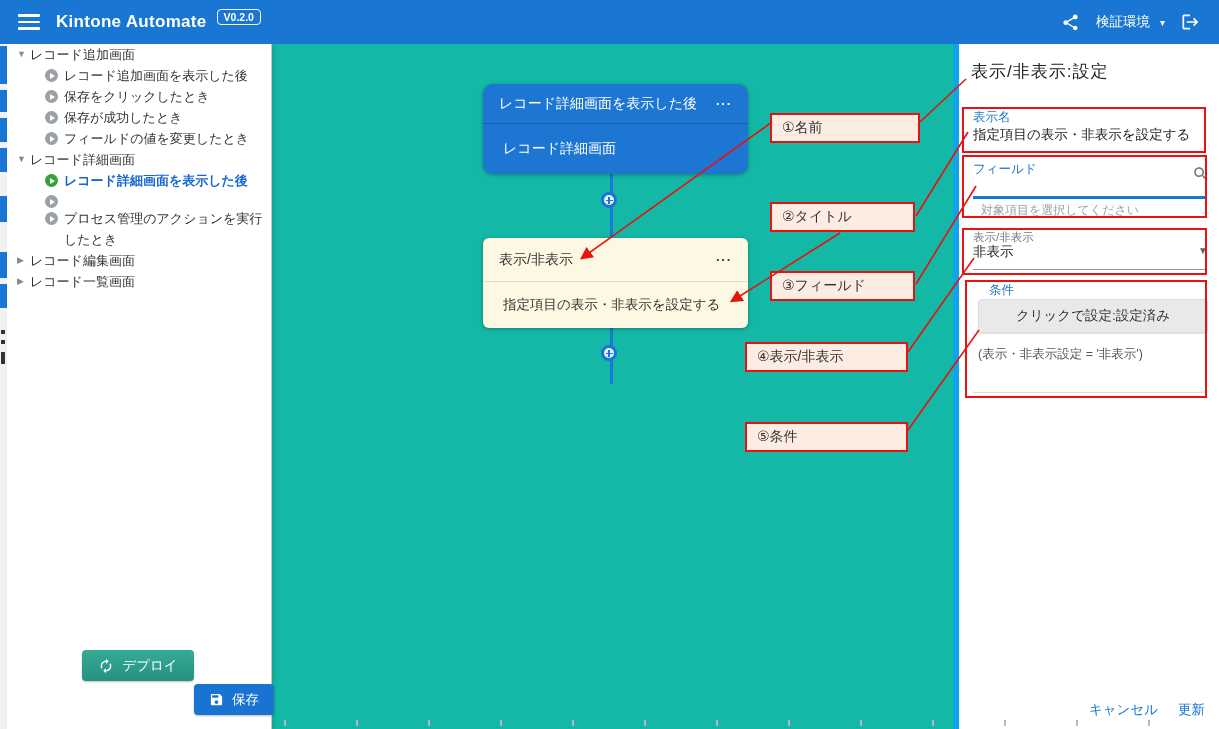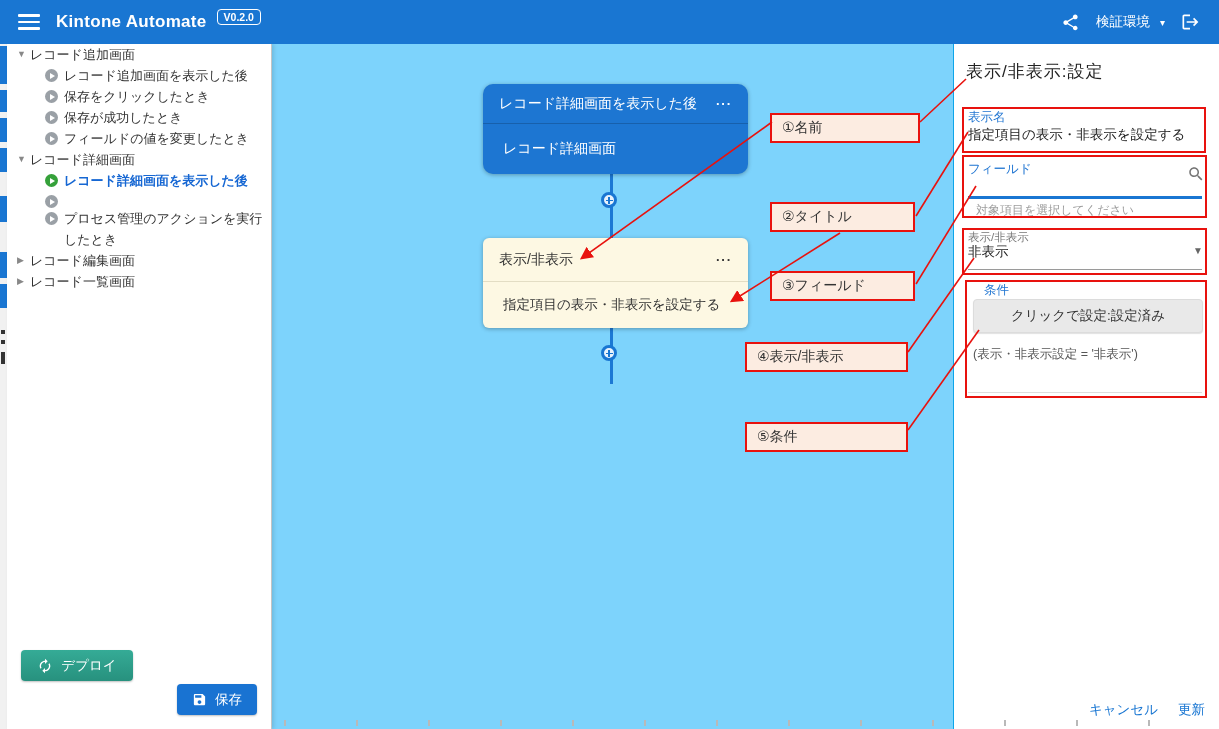--- a/index.html
+++ b/index.html
@@ -1,17 +1,17 @@
 <!DOCTYPE html>
 <html><head>
 <meta charset="utf-8">
 <style>
   * { margin:0; padding:0; box-sizing:border-box; }
   body { font-family:"Liberation Sans","DejaVu Sans",sans-serif; background:#fff; }
-  .app { position:relative; width:1219px; height:729px; background:#7dd3fc; overflow:hidden; }
+  .app { position:relative; width:1219px; height:729px; background:#14b8a6; overflow:hidden; }
 
   
   .header { position:absolute; left:0; top:0; width:1219px; height:44px; background:#1976d2;
             display:flex; align-items:center; padding:0 18px; color:#fff; z-index:30; }
   .hamburger { width:22px; height:16px; display:flex; flex-direction:column; justify-content:space-between; cursor:pointer; }
   .hamburger div { height:2.6px; background:#fff; border-radius:1px; }
   .app-title { font-size:17px; font-weight:bold; letter-spacing:.3px; margin-left:16px; }
   .ver-badge { margin-left:10px; margin-top:-10px; border:1.6px solid #fff; border-radius:4px;
                font-size:10.5px; font-weight:bold; padding:1px 6px; }
   .header-spacer { flex:1; }
@@ -46,22 +46,22 @@
   .trow .caret { width:13px; font-size:9px; color:#888; flex:0 0 auto; line-height:21px; }
   .trow.child { padding-left:28px; }
   .play-icon { position:relative; width:13px; height:13px; border-radius:50%; background:#9aa0a6;
                flex:0 0 auto; margin:4px 6px 0 0; }
   .play-icon::after { content:""; position:absolute; left:5px; top:3.5px; border-left:5px solid #fff;
                       border-top:3px solid transparent; border-bottom:3px solid transparent; }
   .play-icon.green { background:#35a13a; }
   .trow.active .tlabel { color:#1667d3; font-weight:bold; }
   .tlabel { flex:1; }
 
-  .sidebar-actions { position:absolute; left:0; bottom:14px; width:100%; padding:0 14px;
-                     display:flex; justify-content:space-between; }
+  .sidebar-actions { position:absolute; left:17px; bottom:14px; width:100%; padding:0 14px;
+                     display:flex; justify-content:flex-end; }
   .deploy-btn { width:112px; height:31px; border:none; border-radius:4px; color:#fff; font-size:13.5px;
                 background:linear-gradient(#35ab96,#27917e); display:flex; align-items:center;
                 justify-content:center; gap:8px; cursor:pointer; box-shadow:0 1px 2px rgba(0,0,0,.25); }
   .save-btn { width:80px; height:31px; border:none; border-radius:4px; color:#fff; font-size:13.5px;
               background:#1973d2; display:flex; align-items:center; justify-content:center; gap:8px;
               cursor:pointer; box-shadow:0 1px 2px rgba(0,0,0,.25);margin-top:34px; }
 
   
   .node { position:absolute; width:265px; height:90px; border-radius:10px; z-index:8;
           box-shadow:0 1px 4px rgba(0,0,0,.3); overflow:hidden; }
@@ -83,21 +83,21 @@
 
   
   .ann { position:absolute; border:2px solid #e8120e; background:#fcece1; color:#333;
          font-size:14px; display:flex; align-items:center; padding-left:10px; z-index:22; }
 
   
   .rrect { position:absolute; border:2px solid #e8120e; background:transparent; z-index:21; }
 
   
   .panel { position:absolute; left:953px; top:44px; width:266px; height:685px; background:#fff;
-           border-left:1px solid #0ea5e9; z-index:10; }
+           border-left:6px solid #0ea5e9; z-index:10; }
   .panel-title { position:absolute; left:12px; top:16px; font-size:17px; color:#222; letter-spacing:1px; }
   .plabel-blue { position:absolute; left:14px; font-size:12.5px; color:#2176d2; }
   .pvalue { position:absolute; left:14px; font-size:13.5px; color:#222; white-space:nowrap; }
   .plabel-gray { position:absolute; left:14px; font-size:11.5px; color:#777; }
   .underline-blue { position:absolute; left:14px; width:234px; height:2.5px; background:#1976d2; }
   .underline-gray { position:absolute; left:14px; width:234px; height:1px; background:#9a9a9a; }
   .helper { position:absolute; left:22px; font-size:12px; color:#9e9e9e; white-space:nowrap; }
   .search-ic { position:absolute; left:233px; width:18px; height:18px; cursor:pointer; }
   .sel-caret { position:absolute; left:239px; font-size:10px; color:#666; cursor:pointer; }
   .cond-btn { position:absolute; left:19px; width:230px; height:34px; background:#e9e9e9;

